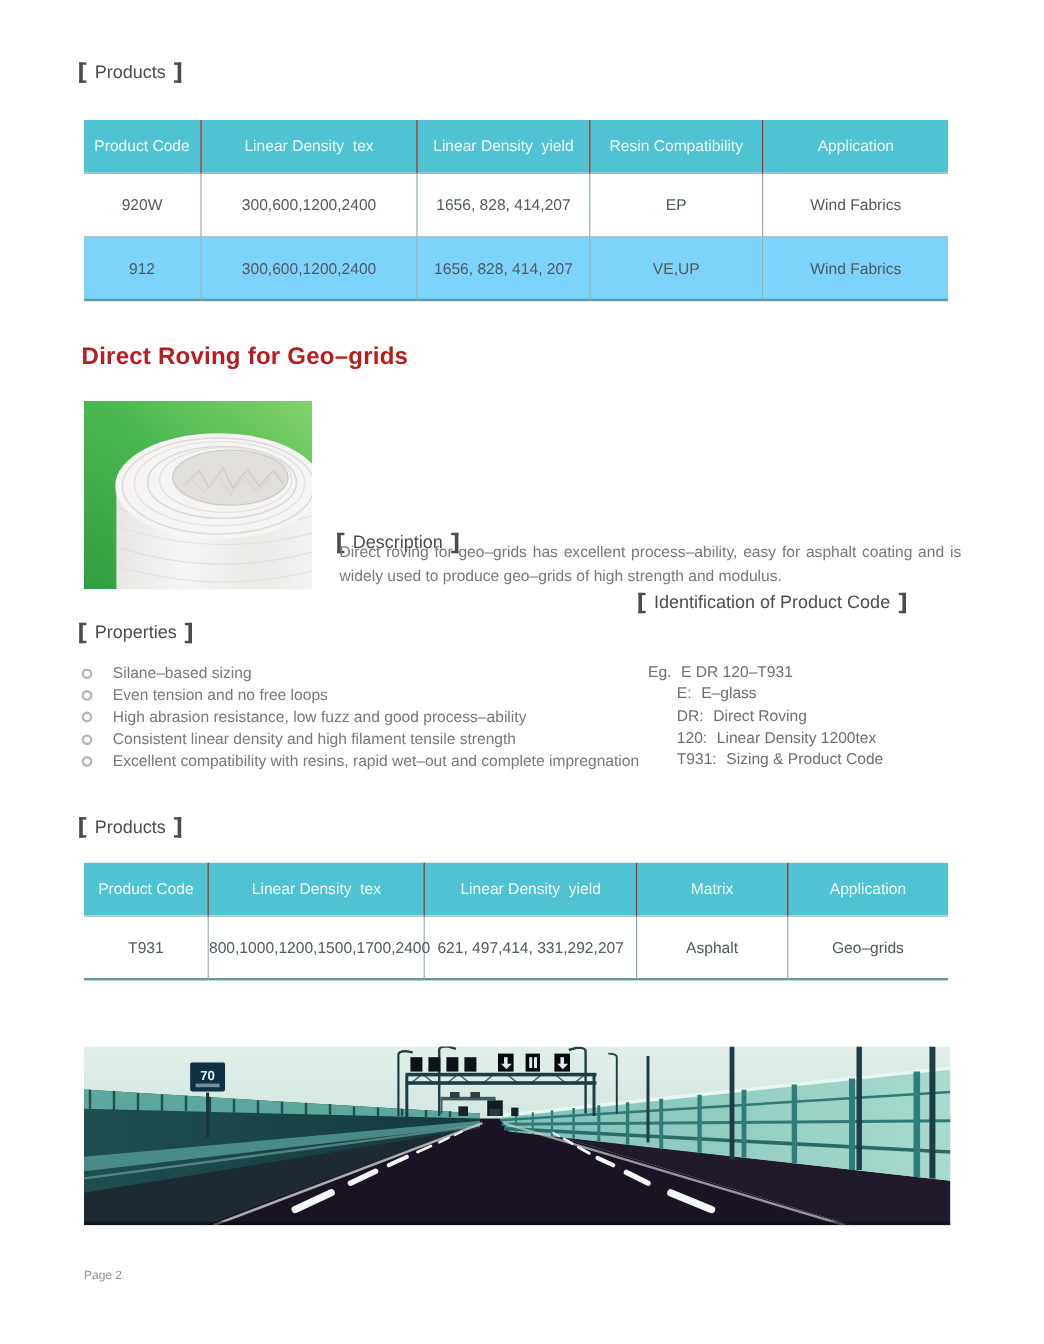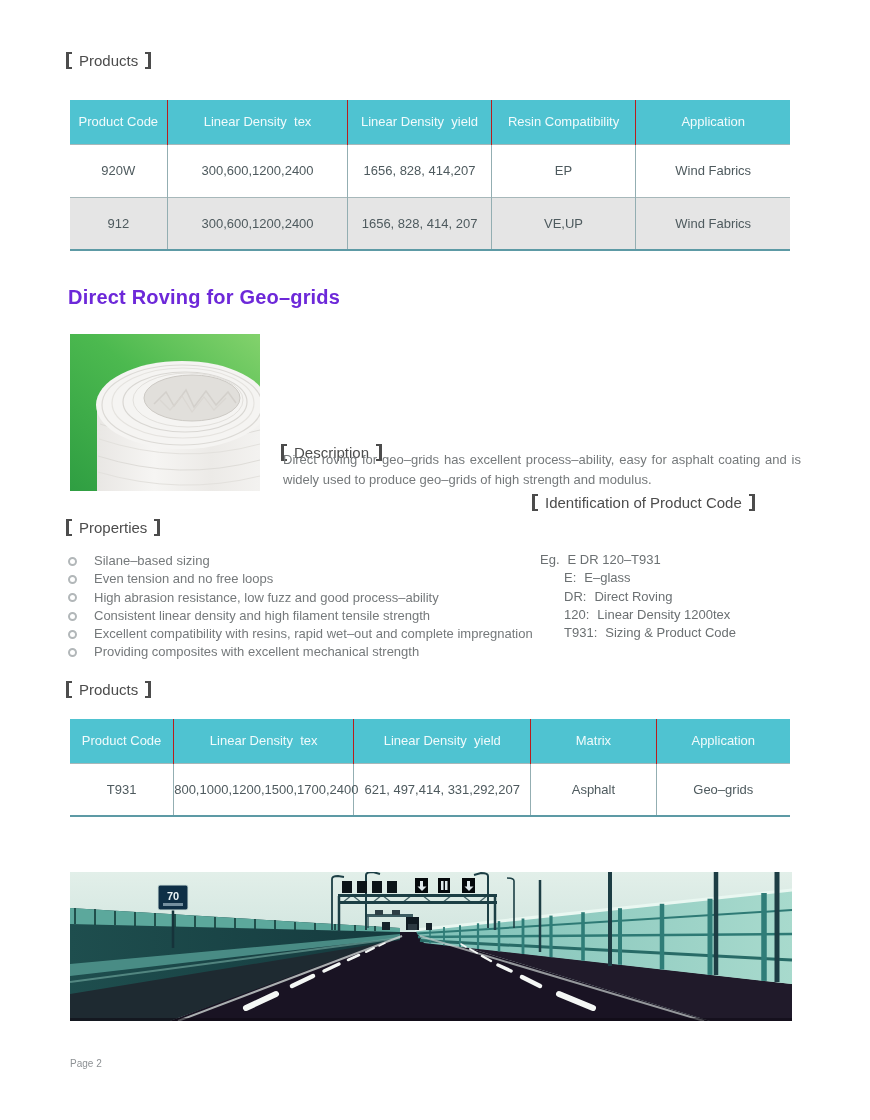--- a/index.html
+++ b/index.html
@@ -9,35 +9,35 @@
     font-family:"Liberation Sans","DejaVu Sans",sans-serif; overflow:hidden;
   }
   .abs { position:absolute; }
 
   
   .bheading { display:flex; align-items:center; gap:7px; font-size:15px; color:#4c4c4c; }
   .bk { display:inline-block; width:6px; height:17px; }
   .bk-l { border-left:3.5px solid #4c4c4c; border-top:2.5px solid #4c4c4c; border-bottom:2.5px solid #4c4c4c; }
   .bk-r { border-right:3.5px solid #4c4c4c; border-top:2.5px solid #4c4c4c; border-bottom:2.5px solid #4c4c4c; }
 
-  .section-title { font-size:20px; font-weight:bold; color:#6d28d9; letter-spacing:0.2px; }
+  .section-title { font-size:20px; font-weight:bold; color:#b91c1c; letter-spacing:0.2px; }
 
   table.ptable { width:720px; border-collapse:collapse; table-layout:fixed; }
   table.ptable th {
     background:#4fc3d1; color:#f0fbfc; font-weight:normal; font-size:13px;
     height:44px; text-align:center; border-left:1px solid #b91c1c; white-space:pre-wrap;
   }
   table.ptable th:first-child { border-left:none; }
   table.ptable td {
     font-size:13px; color:#4e5a5e; text-align:center; height:53px;
     border-left:1px solid #93aeb2; border-top:1px solid #a7b8ba; background:#ffffff;
     white-space:pre-wrap;
   }
   table.ptable td:first-child { border-left:none; }
-  table.ptable tr.alt td { background:#e5e5e5;margin-left:36px; }
+  table.ptable tr.alt td { background:#7dd3fc;margin-left:36px; }
   table.ptable tr:last-child td { border-bottom:2px solid #5d9aa5; }
 
   .desc-text { font-size:13px; color:#75797b; line-height:20px; width:518px; text-align:justify; }
 
   ul.props { list-style:none; }
   ul.props li { display:flex; align-items:center; gap:17px; font-size:13px; color:#75797b; line-height:18.3px; }
   .ring { display:inline-block; width:9px; height:9px; border-radius:50%;
           border:2.5px solid #b2b7b9; background:#fff; flex-shrink:0; }
 
   .idblock { font-size:13px; color:#6b7072; line-height:18.3px; }
@@ -151,24 +151,20 @@
         <span class="ring"></span>
         <span>High abrasion resistance, low fuzz and good process–ability</span>
       </li>
     <li>
         <span class="ring"></span>
         <span>Consistent linear density and high filament tensile strength</span>
       </li>
     <li>
         <span class="ring"></span>
         <span>Excellent compatibility with resins, rapid wet–out and complete impregnation</span>
-      </li>
-    <li>
-        <span class="ring"></span>
-        <span>Providing composites with excellent mechanical strength</span>
       </li>
   </ul>
 
   <div class="abs bheading" style="left:532px; top:494px;">
     <span class="bk bk-l"></span>
     <span>Identification of Product Code</span>
     <span class="bk bk-r"></span>
   </div>
   <div class="abs idblock" style="left:540px; top:551px;">
     <div class="id-line">

